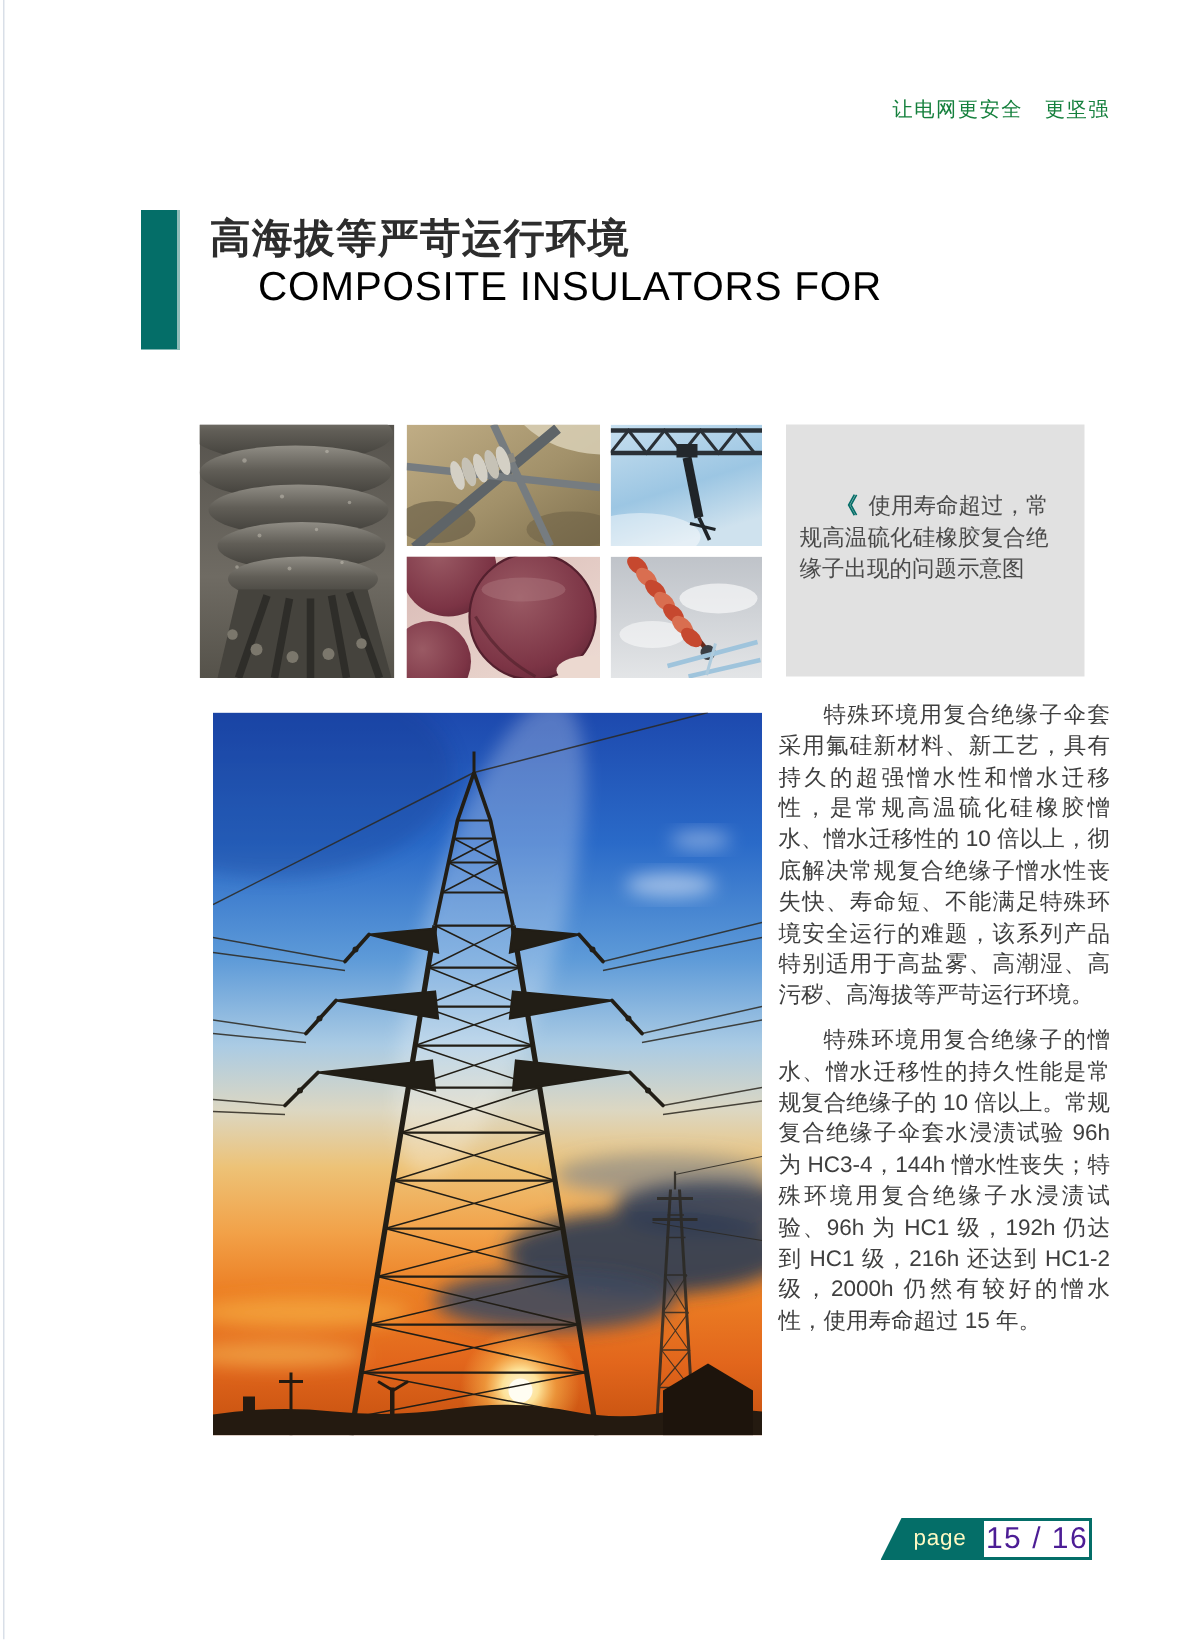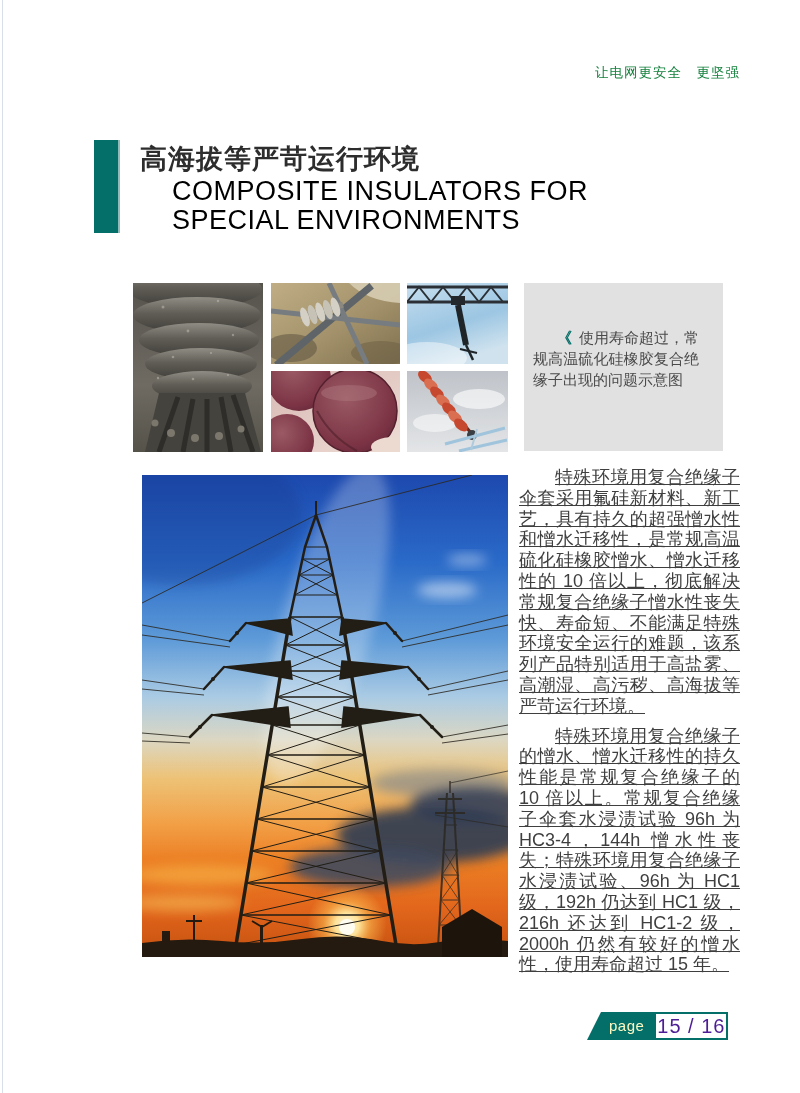--- a/index.html
+++ b/index.html
@@ -37,22 +37,22 @@
     box-sizing:border-box;
   }
   .caption-box p{
     margin:0;padding:44px 24px 0 9px;font-size:15px;line-height:21px;color:#4a4a4a;
     text-indent:24px;text-align:justify;
   }
   .caption-box .marker{color:#046e68;font-weight:700;margin-right:7px;}
   
   .text-col{position:absolute;left:519px;top:467px;width:221px;}
   .text-col p{
-    margin:0 0 9px 0;font-size:18px;line-height:20.8px;color:#3f3f3f;
-    text-align:justify;text-indent:2em;text-decoration:underline;
+    margin:0 0 9px 0;font-size:15px;line-height:20.8px;color:#3f3f3f;
+    text-align:justify;text-indent:2em;
   }
   
   .footer{position:absolute;left:587px;top:1012px;height:28px;display:flex;}
   .page-tab{
     background:#046e68;color:#fef9c3;font-size:15px;line-height:28px;
     padding:0 10px 0 22px;clip-path:polygon(14px 0,100% 0,100% 100%,0 100%);
     letter-spacing:0.5px;
   }
   .page-num{
     box-sizing:border-box;width:74px;height:28px;border:2px solid #046e68;background:#ffffff;
@@ -64,21 +64,20 @@
 
 <div>
   <div class="edge-line"></div>
 
   <div class="slogan">让电网更安全　更坚强</div>
 
   <div class="accent-bar"></div>
   <h1 class="title-cn">高海拔等严苛运行环境</h1>
   <div class="title-en">
     <div>COMPOSITE INSULATORS FOR</div>
-    <div>SPECIAL ENVIRONMENTS</div>
   </div>
 
   <figure class="ph ph1">
     <svg width="130" height="169" viewBox="0 0 130 169">
       <defs>
         <linearGradient id="p1bg" x1="0" y1="0" x2="0" y2="1">
           <stop offset="0" stop-color="#56534d"></stop>
             <stop offset="0.6" stop-color="#6f6b63"></stop>
             <stop offset="1" stop-color="#55524a"></stop>
         </linearGradient>

